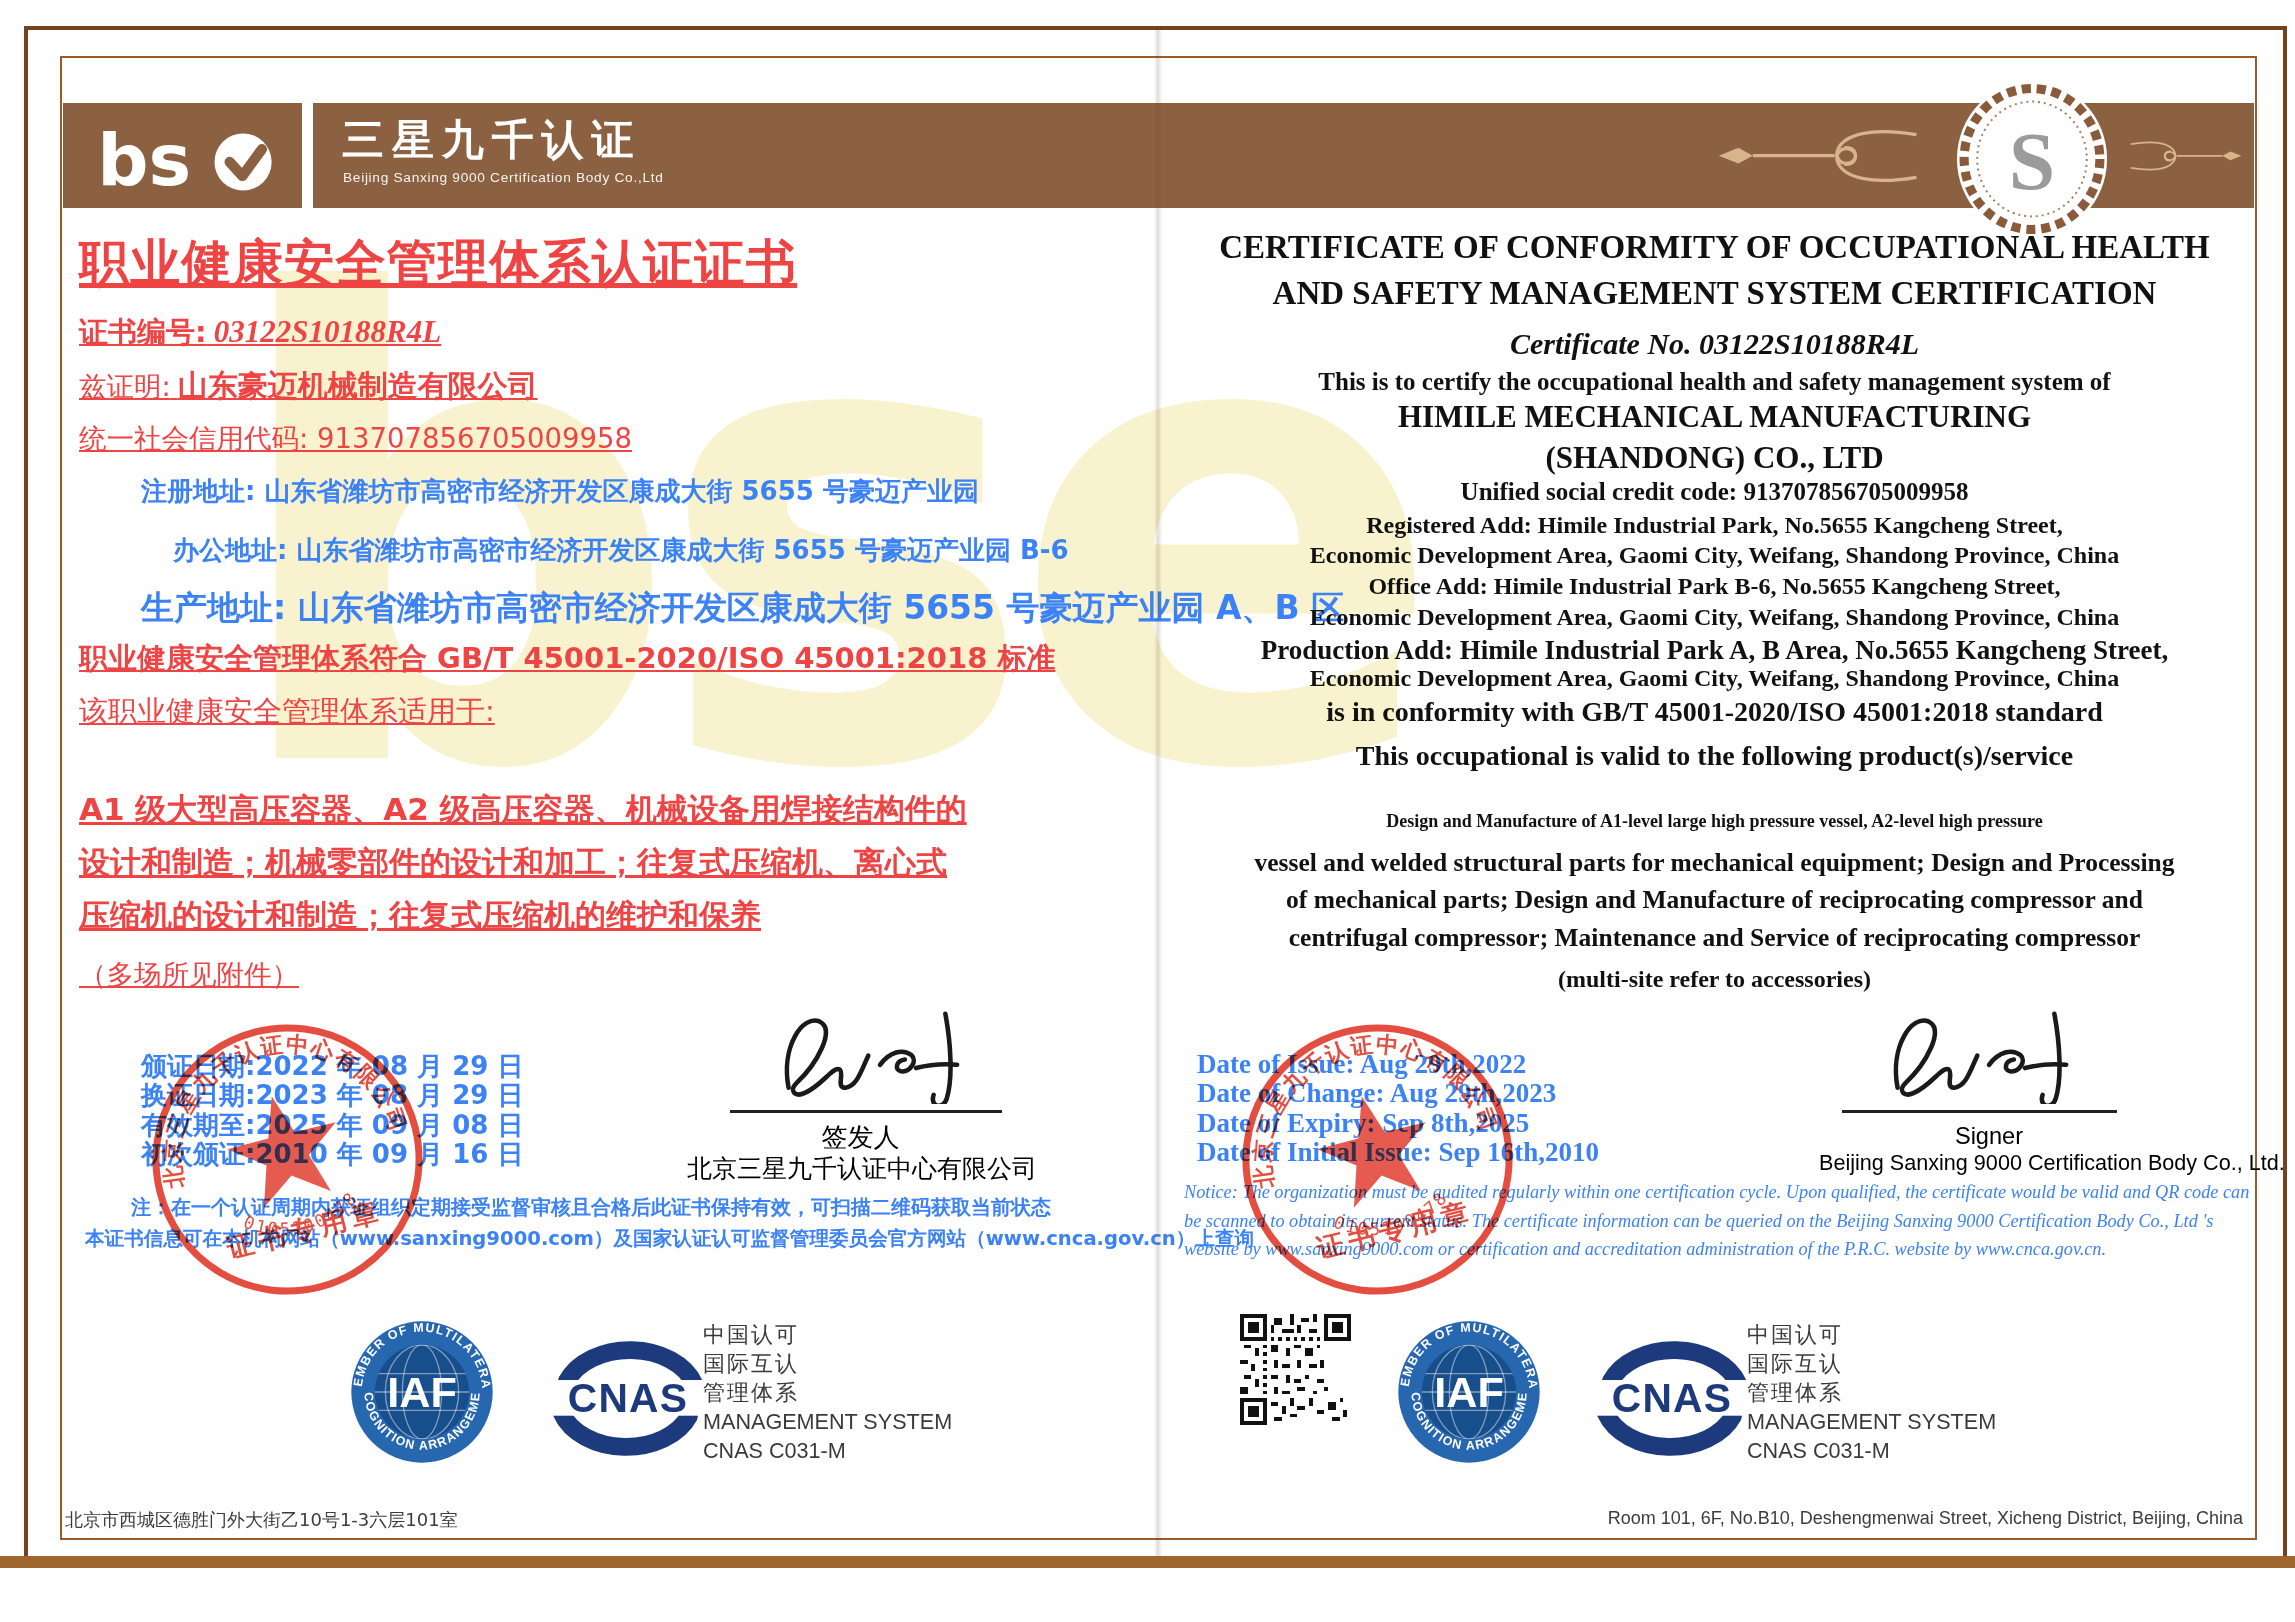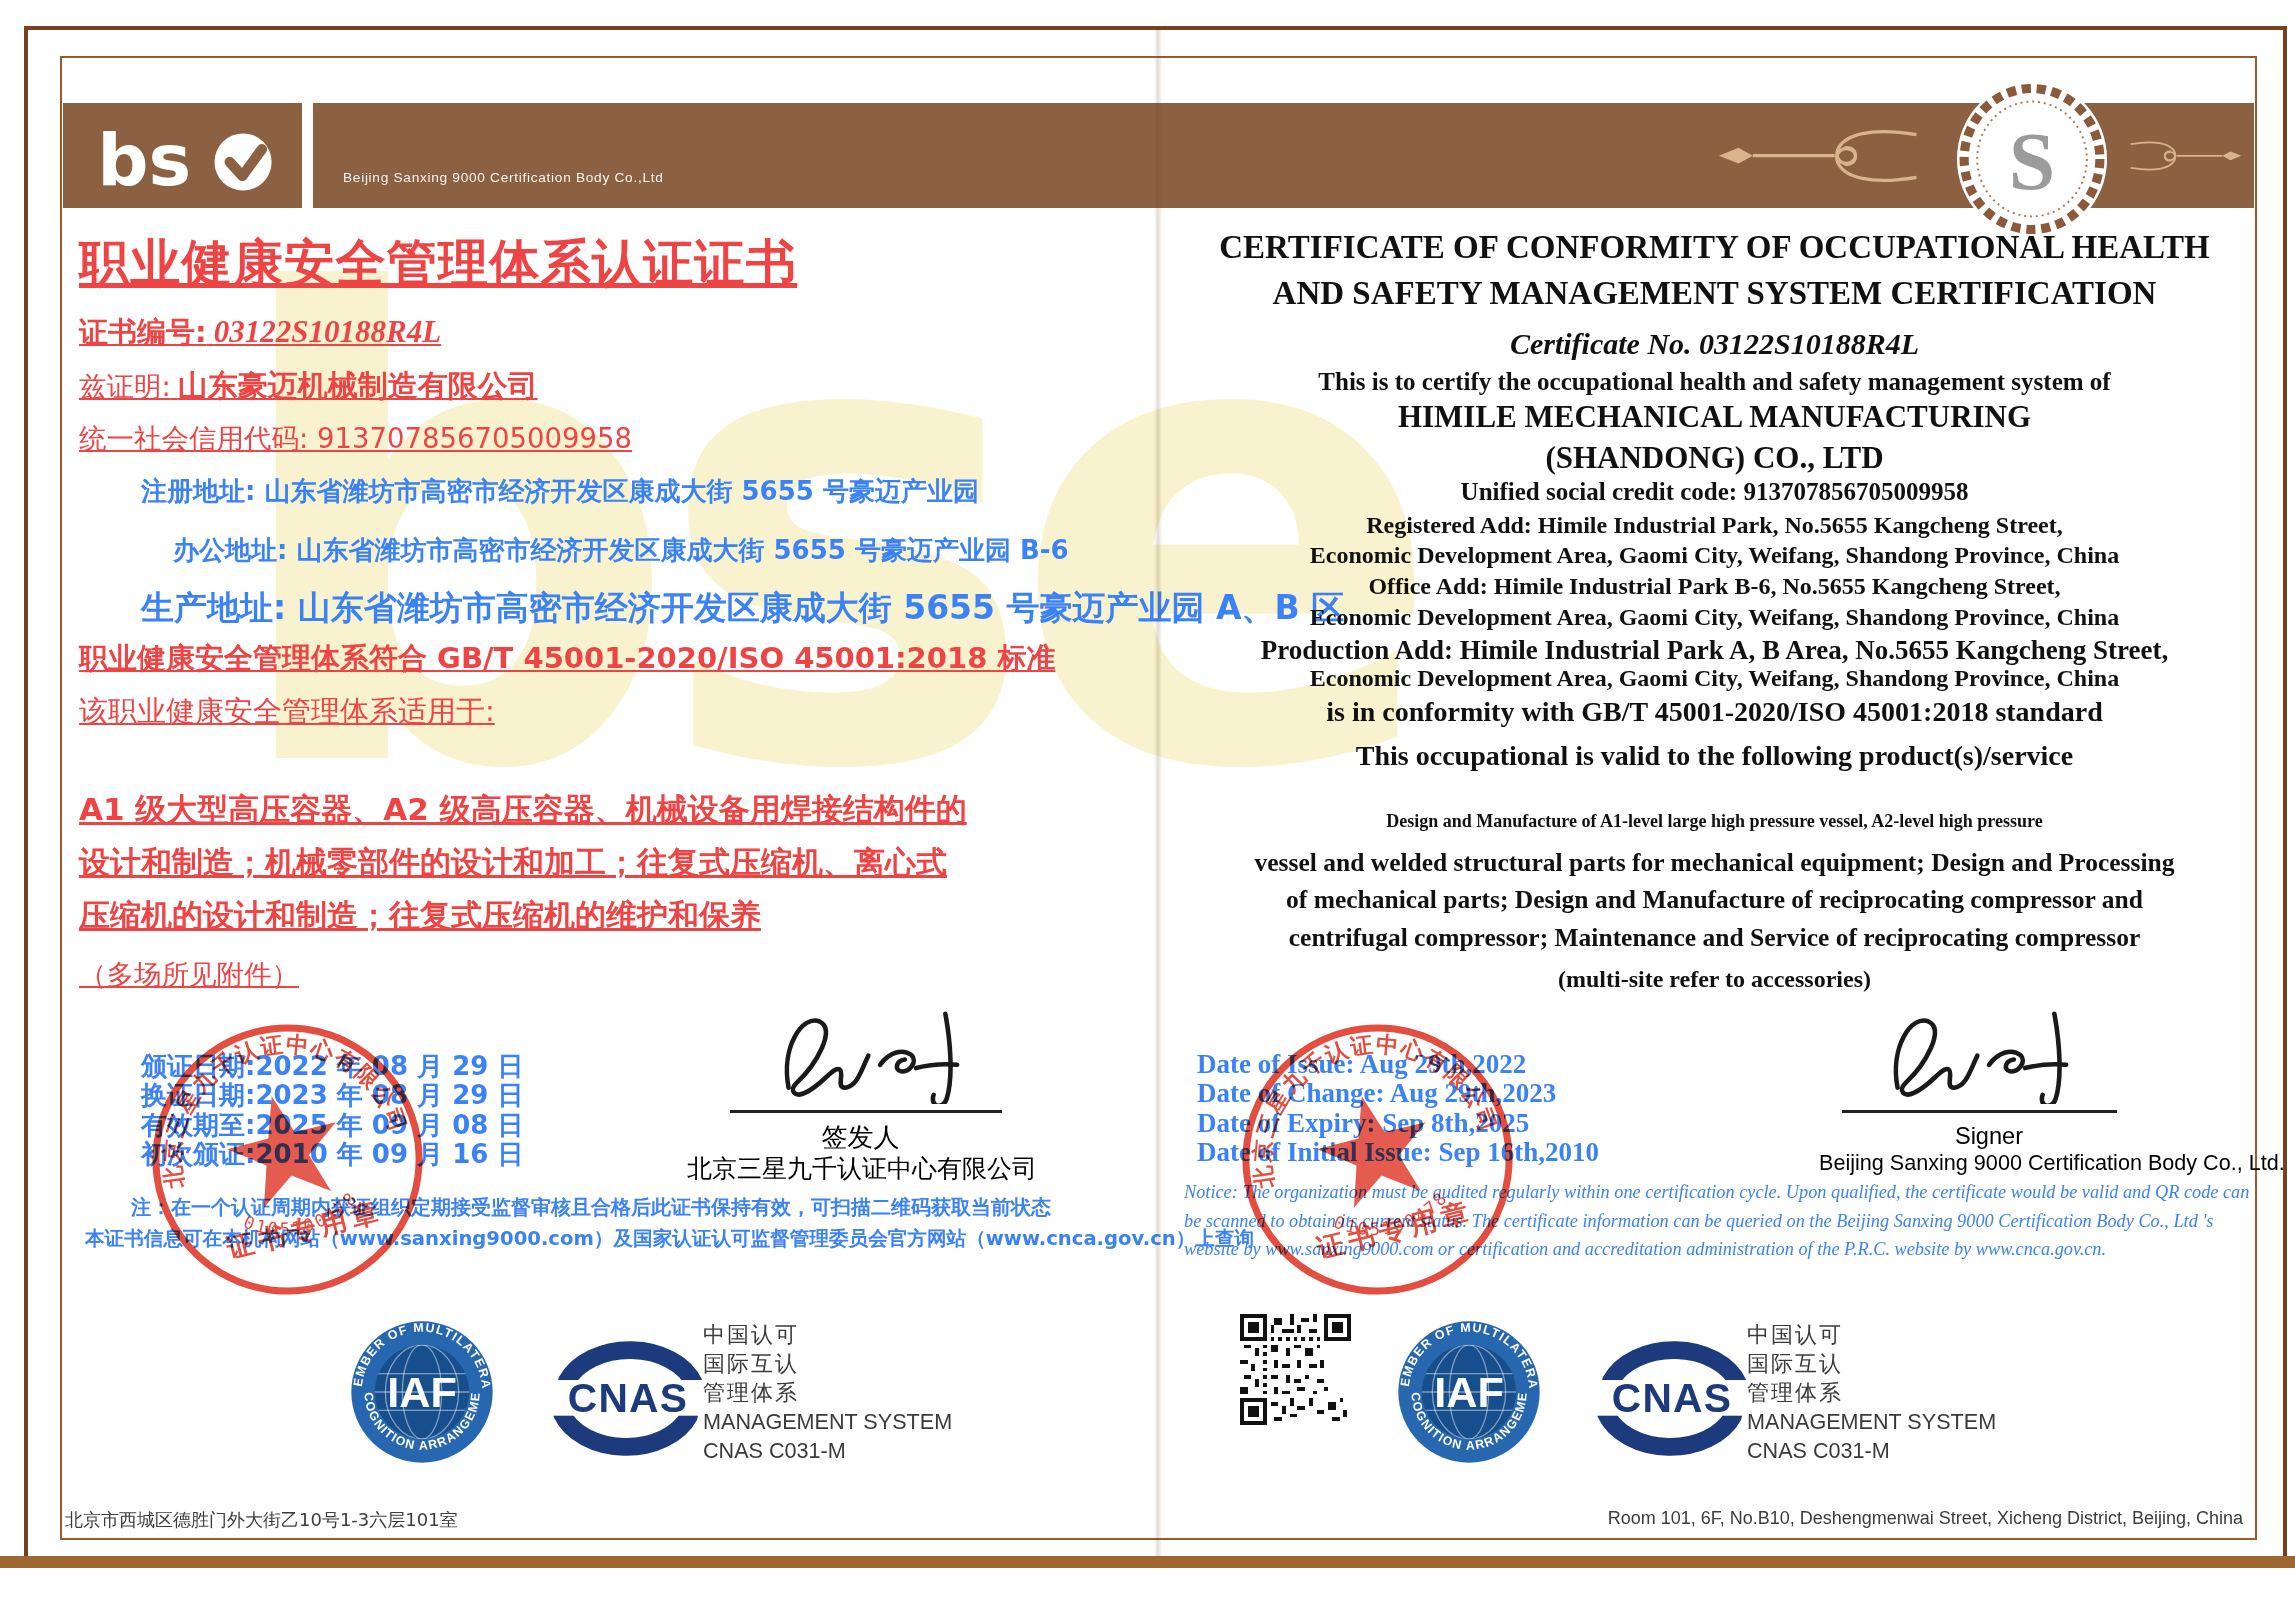--- a/index.html
+++ b/index.html
@@ -49,20 +49,21 @@
 
 <div class="band band-a">
   <svg width="209" height="79" viewBox="0 0 300 130" style="position:absolute;left:15.7px;top:14.4px;">
     <text x="8" y="112" font-family="DejaVu Sans, sans-serif" font-weight="bold" font-size="118" fill="#ffffff">bs</text>
     <circle cx="248" cy="74" r="47" fill="#ffffff"></circle>
     <path d="M 226 74 L 247 97 L 279 53" stroke="#8c6142" stroke-width="17" fill="none" stroke-linecap="round" stroke-linejoin="round"></path>
   </svg>
 </div>
 
 <div class="band band-b">
+  <div class="brand-cn cn">三星九千认证</div>
   <div class="brand-en sans">Beijing Sanxing 9000 Certification Body Co.,Ltd</div>
   <svg width="216" height="82" viewBox="0 0 330 125" style="position:absolute;left:1394px;top:11.8px;">
     <g stroke="#d8b48c" stroke-width="5" fill="none">
       <path d="M 320 30 C 250 18 210 30 200 52 C 194 66 206 78 220 72 C 232 66 228 48 210 50"></path>
       <path d="M 320 95 C 250 107 210 95 200 73 C 194 59 206 47 220 53 C 232 59 228 77 210 75"></path>
       <path d="M 195 62 L 70 62"></path>
     </g>
     <path d="M 70 62 L 48 50 L 18 62 L 48 74 Z" fill="#d8b48c"></path>
   </svg>
   <svg width="121" height="82" viewBox="0 0 330 125" style="position:absolute;left:1814px;top:11.8px;transform:scaleX(-1);">

